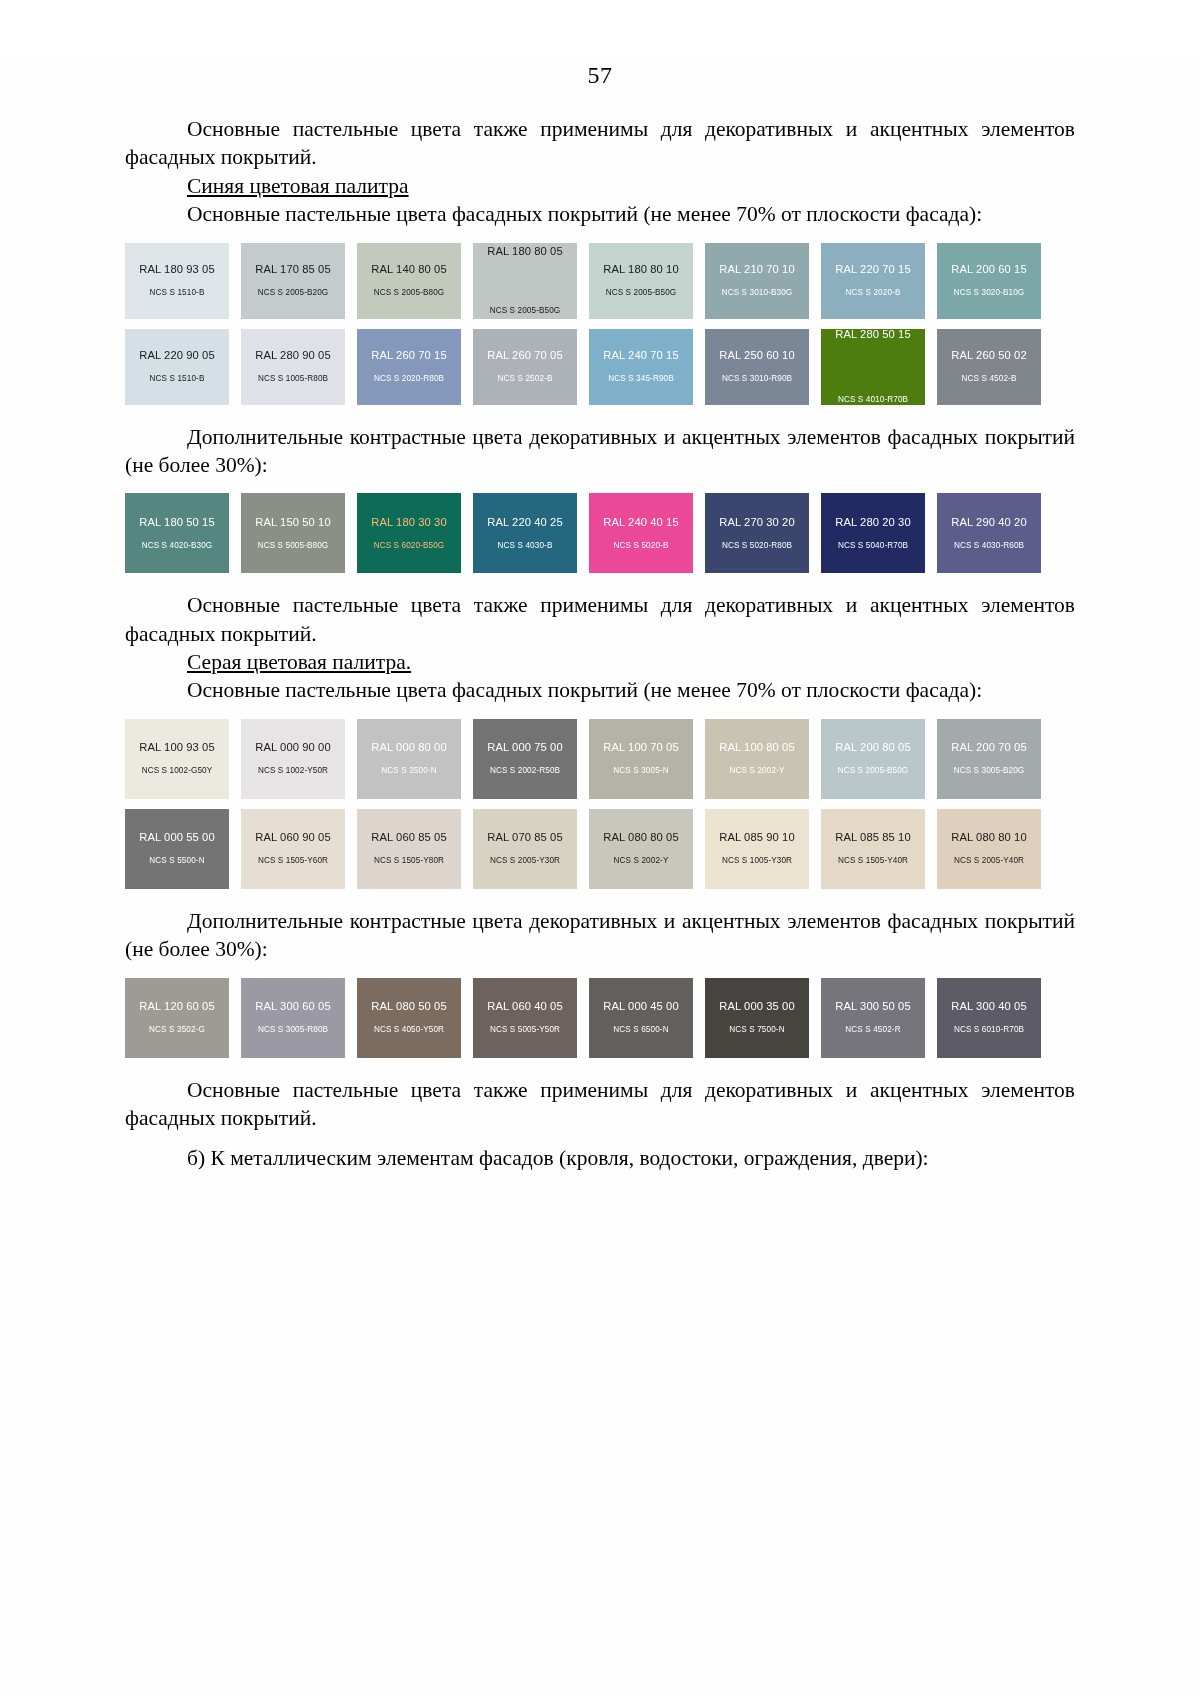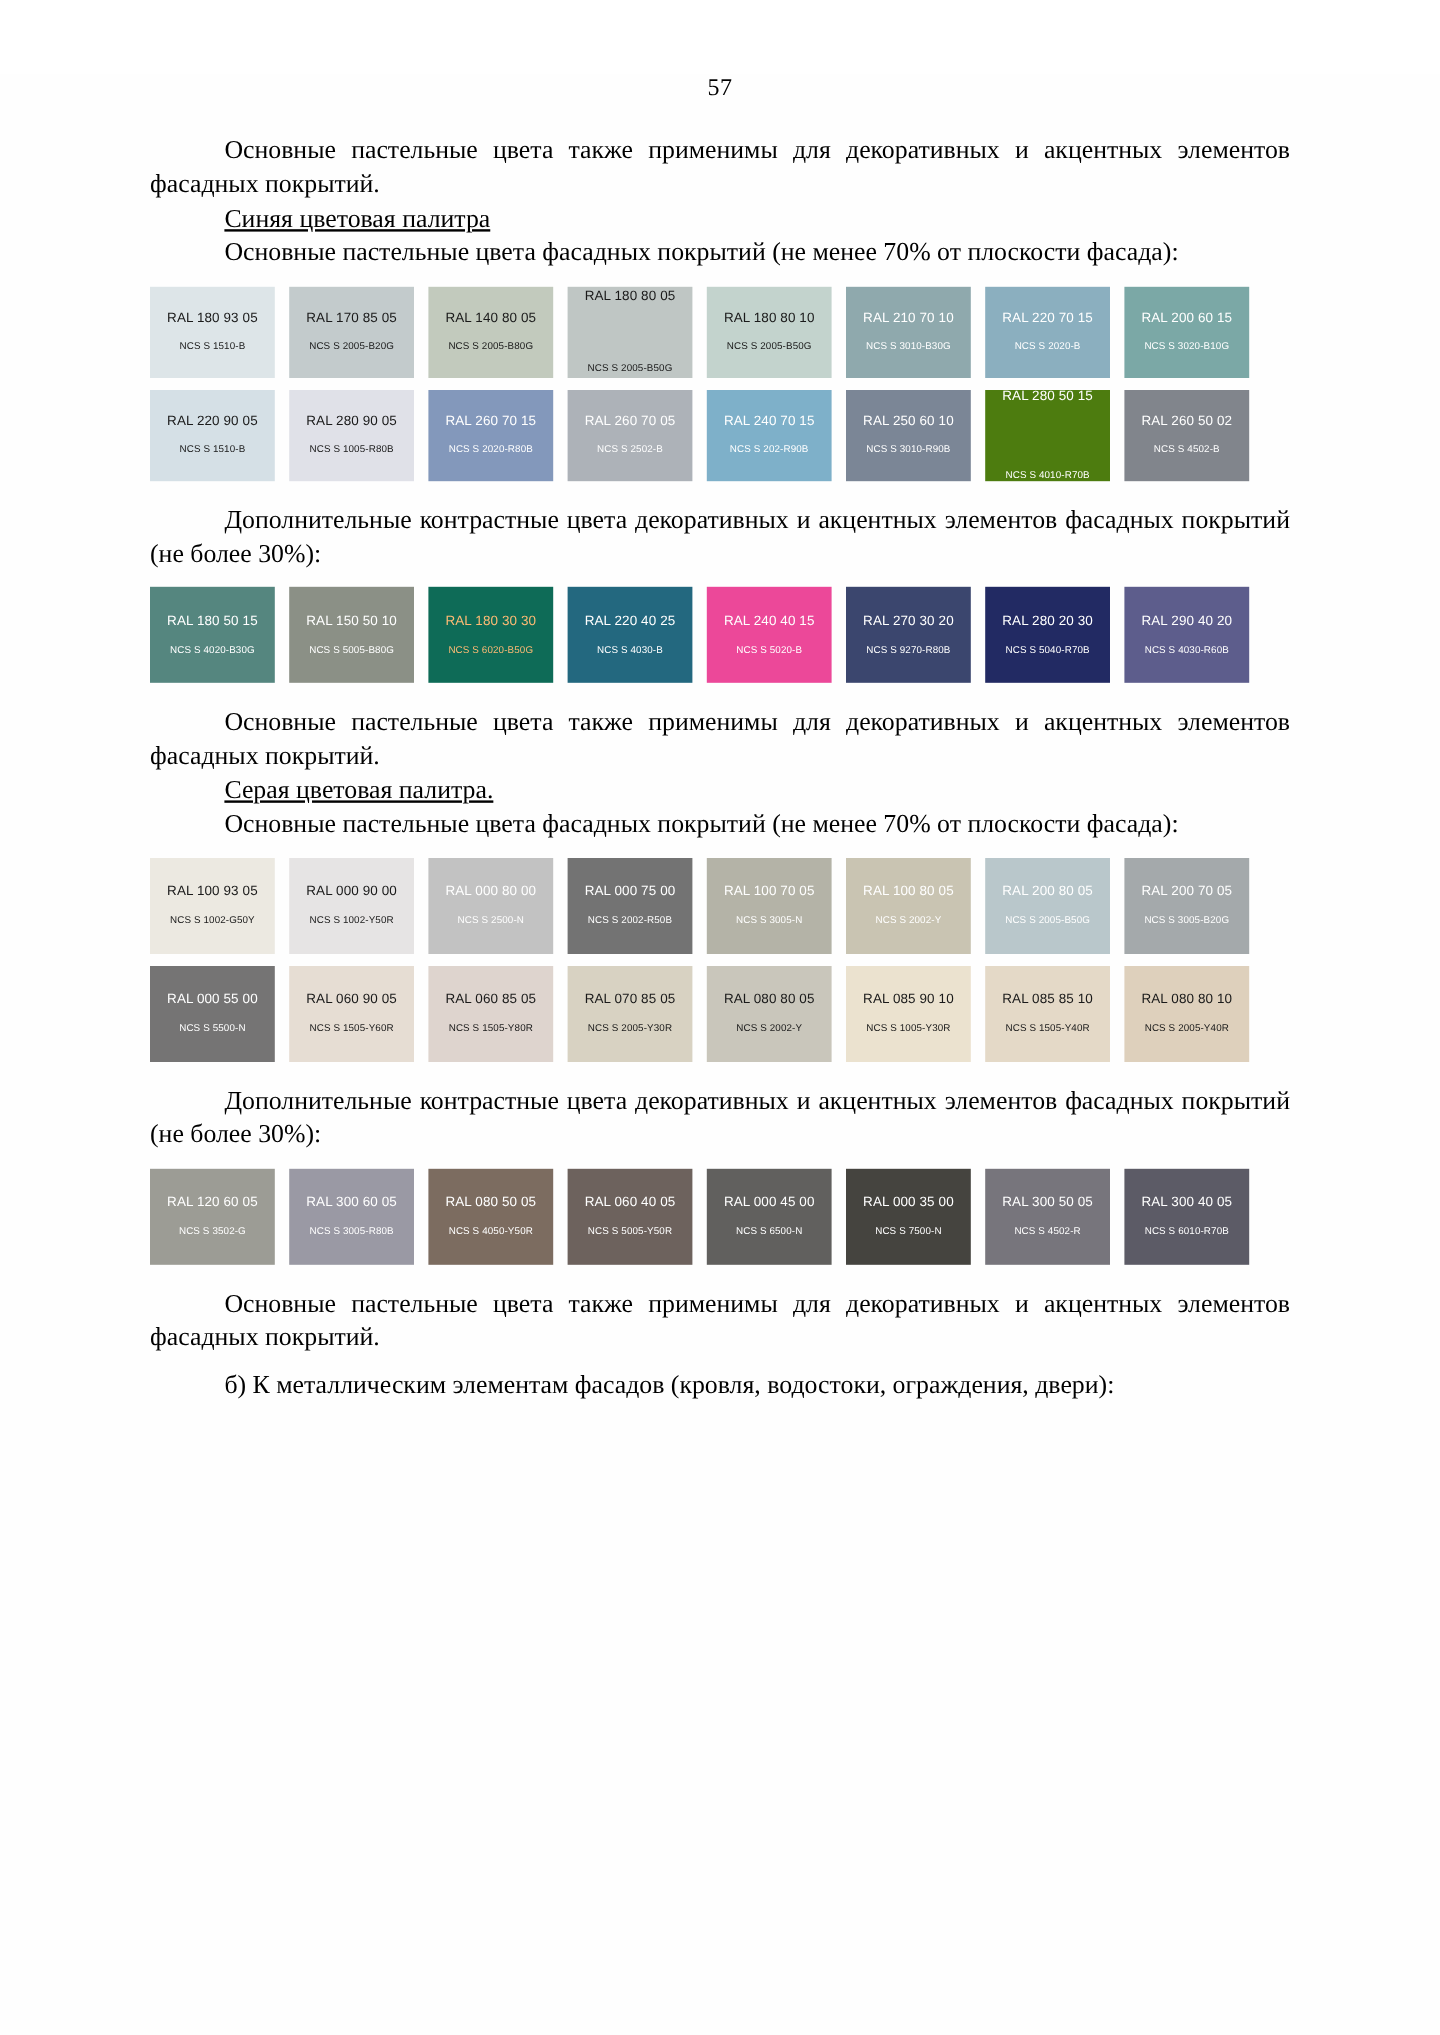--- a/index.html
+++ b/index.html
@@ -19,21 +19,21 @@
   .page {
     width: 1200px;
     height: 1696px;
     box-sizing: border-box;
     padding: 0;
     position: relative;
     background: #fefefe;
   }
   .page-number {
     text-align: center;
-    font-size: 20px;
+    font-size: 24px;
     margin-top: 62px;
     margin-bottom: 0;
     letter-spacing: 0.5px;
   }
   .content {
     margin: 0 auto;
     width: 950px;
     padding-top: 26px;
   }
   p.para {
@@ -160,21 +160,21 @@
       <div class="swatch" style="background-color: rgb(131, 152, 187); color: rgb(255, 255, 255);">
         <span class="ral">RAL 260 70 15</span>
         <span class="ncs">NCS S 2020-R80B</span>
       </div>
       <div class="swatch" style="background-color: rgb(173, 178, 184); color: rgb(255, 255, 255);">
         <span class="ral">RAL 260 70 05</span>
         <span class="ncs">NCS S 2502-B</span>
       </div>
       <div class="swatch" style="background-color: rgb(126, 176, 201); color: rgb(255, 255, 255);">
         <span class="ral">RAL 240 70 15</span>
-        <span class="ncs">NCS S 202-R90B</span>
+        <span class="ncs">NCS S 345-R90B</span>
       </div>
       <div class="swatch" style="background-color: rgb(123, 134, 150); color: rgb(255, 255, 255);">
         <span class="ral">RAL 250 60 10</span>
         <span class="ncs">NCS S 3010-R90B</span>
       </div>
       <div class="swatch" style="background-color: #4d7c0f; color: rgb(255, 255, 255); gap: 42px;">
         <span class="ral">RAL 280 50 15</span>
         <span class="ncs">NCS S 4010-R70B</span>
       </div>
       <div class="swatch" style="background-color: rgb(129, 133, 140); color: rgb(255, 255, 255);">
@@ -203,21 +203,21 @@
       <div class="swatch tall" style="background-color: rgb(35, 104, 127); color: rgb(255, 255, 255);">
         <span class="ral">RAL 220 40 25</span>
         <span class="ncs">NCS S 4030-B</span>
       </div>
       <div class="swatch tall" style="background-color: #ec4899; color: rgb(255, 255, 255);">
         <span class="ral">RAL 240 40 15</span>
         <span class="ncs">NCS S 5020-B</span>
       </div>
       <div class="swatch tall" style="background-color: rgb(59, 70, 110); color: rgb(255, 255, 255);">
         <span class="ral">RAL 270 30 20</span>
-        <span class="ncs">NCS S 9270-R80B</span>
+        <span class="ncs">NCS S 5020-R80B</span>
       </div>
       <div class="swatch tall" style="background-color: rgb(34, 42, 99); color: rgb(255, 255, 255);">
         <span class="ral">RAL 280 20 30</span>
         <span class="ncs">NCS S 5040-R70B</span>
       </div>
       <div class="swatch tall" style="background-color: rgb(93, 93, 140); color: rgb(255, 255, 255);">
         <span class="ral">RAL 290 40 20</span>
         <span class="ncs">NCS S 4030-R60B</span>
       </div>
     </div>

